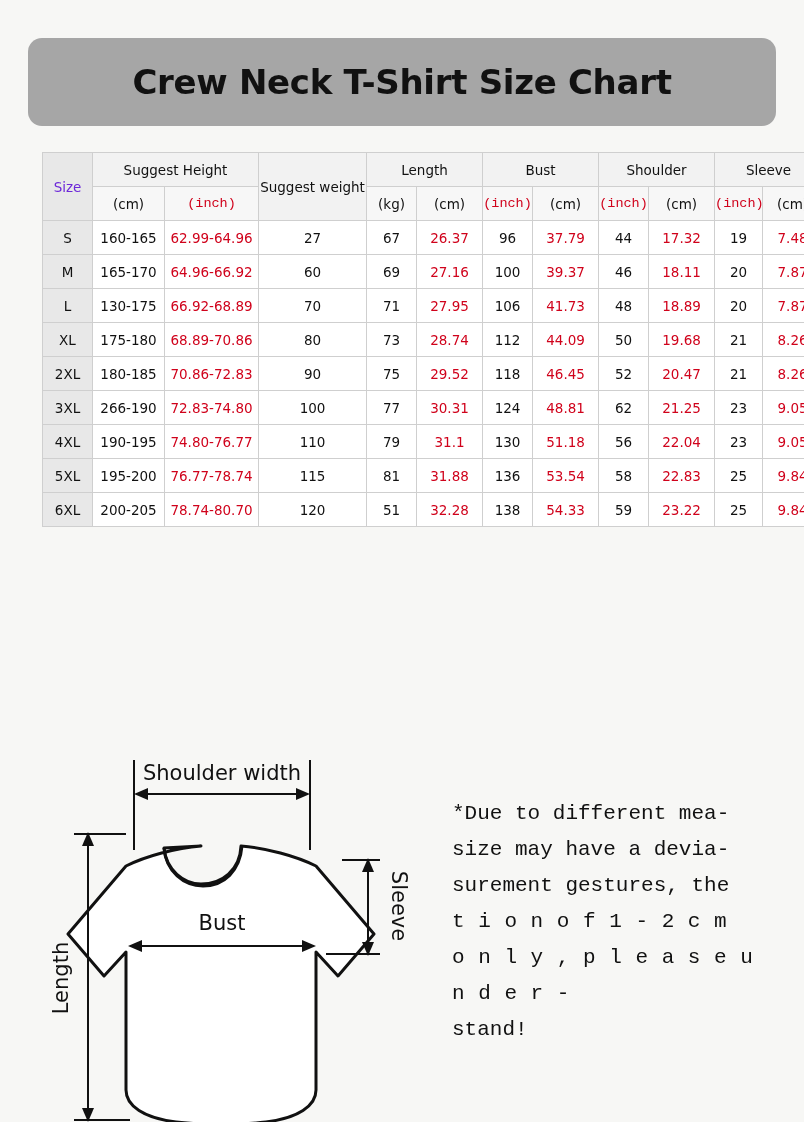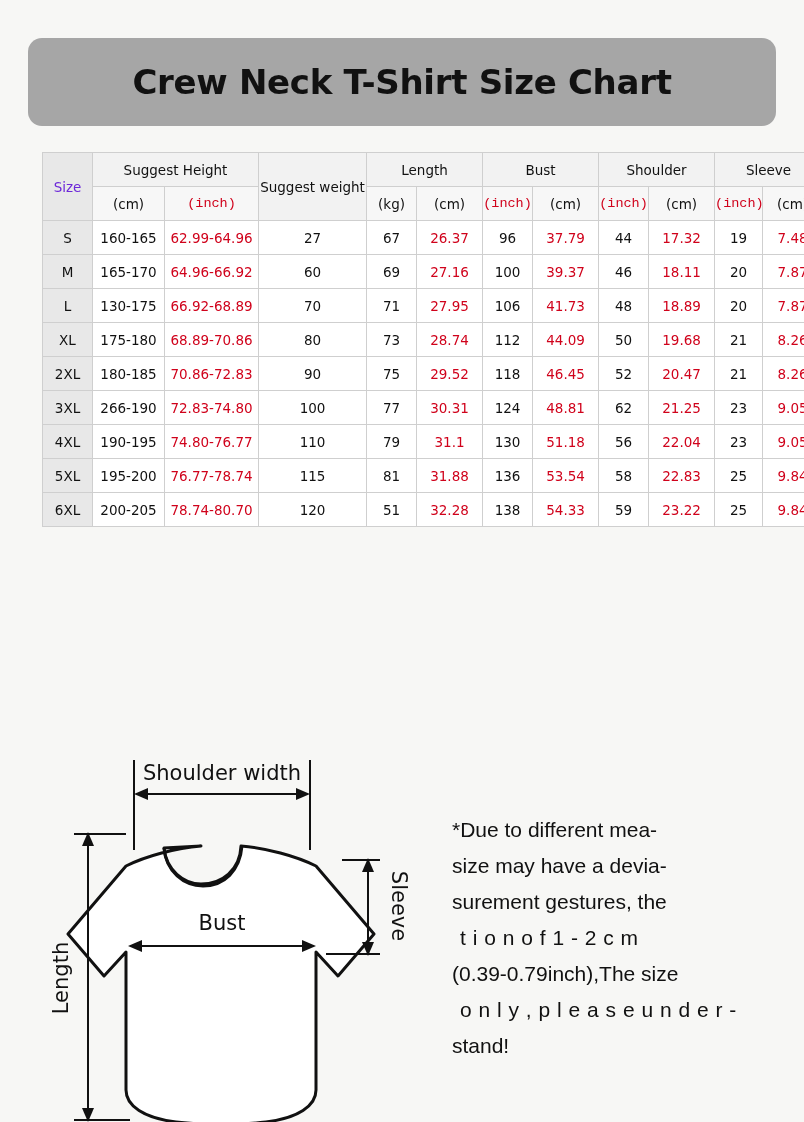--- a/index.html
+++ b/index.html
@@ -120,29 +120,29 @@
   .diagram {
     position: absolute;
     left: 26px;
     top: 0;
     width: 410px;
     height: 410px;
   }
   .note {
     position: absolute;
     left: 452px;
-    top: 74px;
+    top: 58px;
     width: 320px;
     font-size: 21px;
     line-height: 36px;
     color: #111;
-    font-family: Liberation Sans, sans-serif;
+    font-family: Liberation Mono, monospace;
   }
   .note p { margin: 0; }
-  .note .spaced { letter-spacing: 0.5px; margin-left: 8px; }
+  .note .spaced { letter-spacing: 0.5px; }
 
   .diagram svg { display: block; }
   .lbl {
     font-family: "DejaVu Sans", sans-serif;
     font-size: 21px;
     fill: #111;
   }
 </style>
 </head>
 <body>
@@ -386,19 +386,18 @@
         <polygon points="342,218 336,204 348,204" fill="#111"></polygon>
         <text class="lbl" x="366" y="168" text-anchor="middle" transform="rotate(90 366 168)">Sleeve</text>
       </svg>
     </div>
 
     <div class="note">
       <p>*Due to different mea-</p>
       <p>size may have a devia-</p>
       <p>surement gestures, the</p>
       <p class="spaced">t i o n   o f   1 - 2 c m</p>
-      <p>(0.39-0.79inch),The size</p>
       <p class="spaced">o n l y ,   p l e a s e   u n d e r -</p>
       <p>stand!</p>
     </div>
 
   </div>
 </div>
 
 </body></html>

